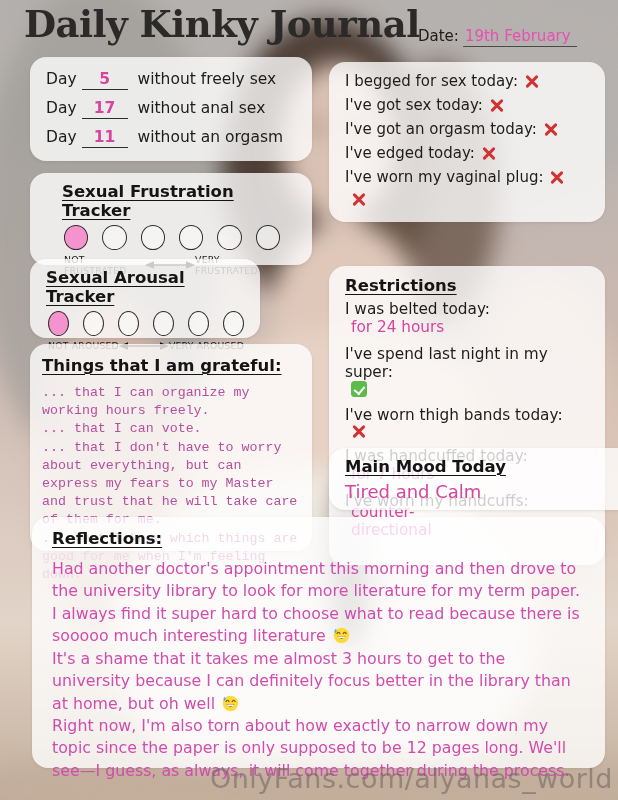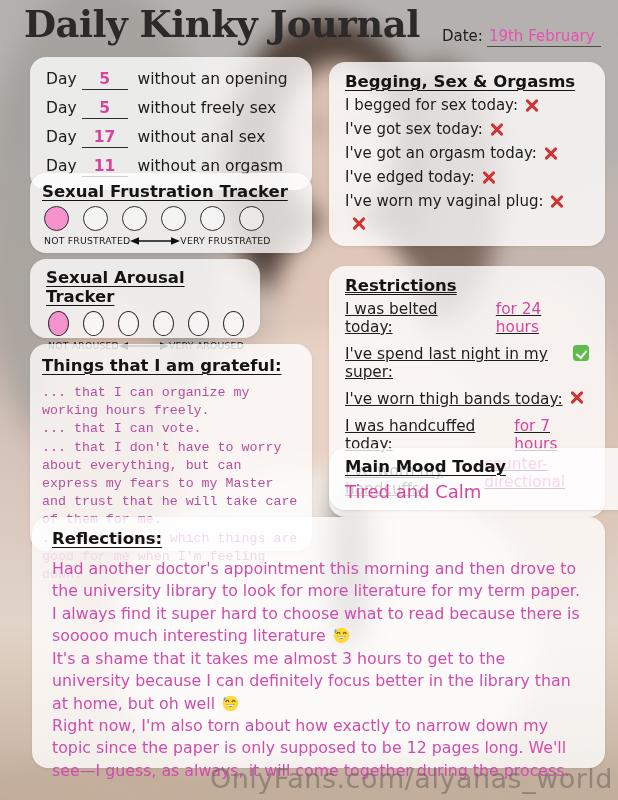--- a/index.html
+++ b/index.html
@@ -27,49 +27,49 @@
   .b-floor{left:-20px;top:755px;width:680px;height:70px;background:#c3ae9c;border-radius:0;}
   
   .panel{
     position:absolute;background:rgba(255,255,255,.78);border-radius:16px;
     box-shadow:0 1px 3px rgba(90,70,60,.12);padding:10px 16px;box-sizing:border-box;color:#1d1d1d;
   }
   h1.title{
     position:absolute;left:24px;top:2px;margin:0;font:700 37px/1.2 "DejaVu Serif","Liberation Serif",serif;
     letter-spacing:-.5px;color:#2b2a29;
   }
-  .datebox{position:absolute;left:442px;top:27px;font-size:15px;color:#1c1c1c;white-space:nowrap;}
+  .datebox{position:absolute;left:418px;top:27px;font-size:15px;color:#1c1c1c;white-space:nowrap;}
   .datebox .val{color:#e84fb4;border-bottom:1.6px solid #4a4a4a;padding:0 6px 1px 2px;margin-left:4px;}
   h2.sec{
     font-size:16.5px;font-weight:600;margin:0 0 5px 0;color:#141414;
     text-decoration:underline;text-underline-offset:3px;text-decoration-thickness:1.3px;
   }
   
   .p-days{left:30px;top:57px;width:282px;padding:13px 16px;}
   .day-row{font-size:15.5px;margin-bottom:9px;color:#1c1c1c;}
   .day-row:last-child{margin-bottom:0;}
   .day-num{display:inline-block;min-width:46px;text-align:center;border-bottom:1.7px solid #2d2d2d;
     color:#d8439f;font-weight:600;margin:0 5px;padding-bottom:1px;}
   
-  .p-frus{left:30px;top:173px;width:282px;height:80px;padding:9px 12px;}
+  .p-frus{left:30px;top:173px;width:282px;height:92px;padding:9px 32px;}
   .p-arous{left:30px;top:259px;width:230px;height:79px;padding:9px 16px;}
   .circles{display:flex;gap:14px;margin:5px 0 4px 2px;}
   .circ{width:25px;height:25px;border-radius:50%;border:1.8px solid #2e2e2e;background:rgba(255,255,255,.45);box-sizing:border-box;}
   .circ.filled{background:#f693ce;}
   .scale-labels{display:flex;align-items:center;font-size:9.3px;color:#1b1b1b;letter-spacing:.2px;margin-left:2px;}
   
   .p-grateful{left:30px;top:344px;width:282px;height:207px;padding:12px 12px;}
   .p-grateful h2{margin-bottom:9px;}
   .grat-item{font-size:13.3px;line-height:1.37;color:#b5509c;font-weight:500;font-family:Liberation Mono, monospace;}
   
   .p-begging{left:329px;top:62px;width:276px;padding:10px 16px;}
   .beg-row{font-size:15px;margin-bottom:6px;display:flex;align-items:center;color:#1d1d1d;}
   
-  .p-restrict{left:329px;top:266px;width:276px;padding:10px 16px;text-decoration:underline;}
-  .res-row{font-size:15.3px;margin-bottom:9px;display:flex;align-items:flex-start;color:#1d1d1d;}
+  .p-restrict{left:329px;top:266px;width:276px;padding:10px 16px;}
+  .res-row{font-size:15.3px;margin-bottom:9px;display:flex;align-items:flex-start;color:#1d1d1d;flex-direction:column;}
   .res-val{color:#d6459e;font-weight:500;margin-left:6px;}
   .res-val.multiline{max-width:112px;line-height:1.18;position:relative;top:-7px;}
   
   .p-mood{left:329px;top:448px;width:332px;height:62px;padding:9px 16px;}
   .mood-value{font-size:18px;color:#d6459e;font-weight:500;margin-top:2px;}
   
   .p-reflect{left:32px;top:517px;width:573px;height:251px;padding:12px 20px;}
   .p-reflect h2{margin-bottom:10px;}
   .ref-text{font-size:15.8px;line-height:1.42;color:#d04cae;font-weight:500;}
   
@@ -109,21 +109,20 @@
   </div>
 
   <h1 class="title">Daily Kinky Journal</h1>
 
   <div class="datebox">
     <span>Date:</span><span class="val">19th February</span>
   </div>
 
   <section class="panel p-days">
     <div id="day-rows">
-        <div class="day-row"><span>Day</span><span class="day-num">5</span><span> without an opening</span></div>
         <div class="day-row"><span>Day</span><span class="day-num">5</span><span> without freely sex</span></div>
         <div class="day-row"><span>Day</span><span class="day-num">17</span><span> without anal sex</span></div>
         <div class="day-row"><span>Day</span><span class="day-num">11</span><span> without an orgasm</span></div>
       </div>
   </section>
 
   <section class="panel p-frus">
     <h2 class="sec">Sexual Frustration Tracker</h2>
     <div class="circles" id="frus-circles">
         <span class="circ filled"></span>
@@ -169,21 +168,20 @@
     <h2 class="sec">Things that I am grateful:</h2>
     <div id="grateful-list">
         <div class="grat-item">... that I can organize my working hours freely.</div>
         <div class="grat-item">... that I can vote.</div>
         <div class="grat-item">... that I don't have to worry about everything, but can express my fears to my Master and trust that he will take care of them for me.</div>
         <div class="grat-item">... that I know which things are good for me when I'm feeling down.</div>
       </div>
   </section>
 
   <section class="panel p-begging">
-    <h2 class="sec">Begging, Sex &amp; Orgasms</h2>
     <div id="begging-rows">
         <div class="beg-row">
           <span>I begged for sex today:</span>
           <span class="xmark"></span>
         </div>
         <div class="beg-row">
           <span>I've got sex today:</span>
           <span class="xmark"></span>
         </div>
         <div class="beg-row">

